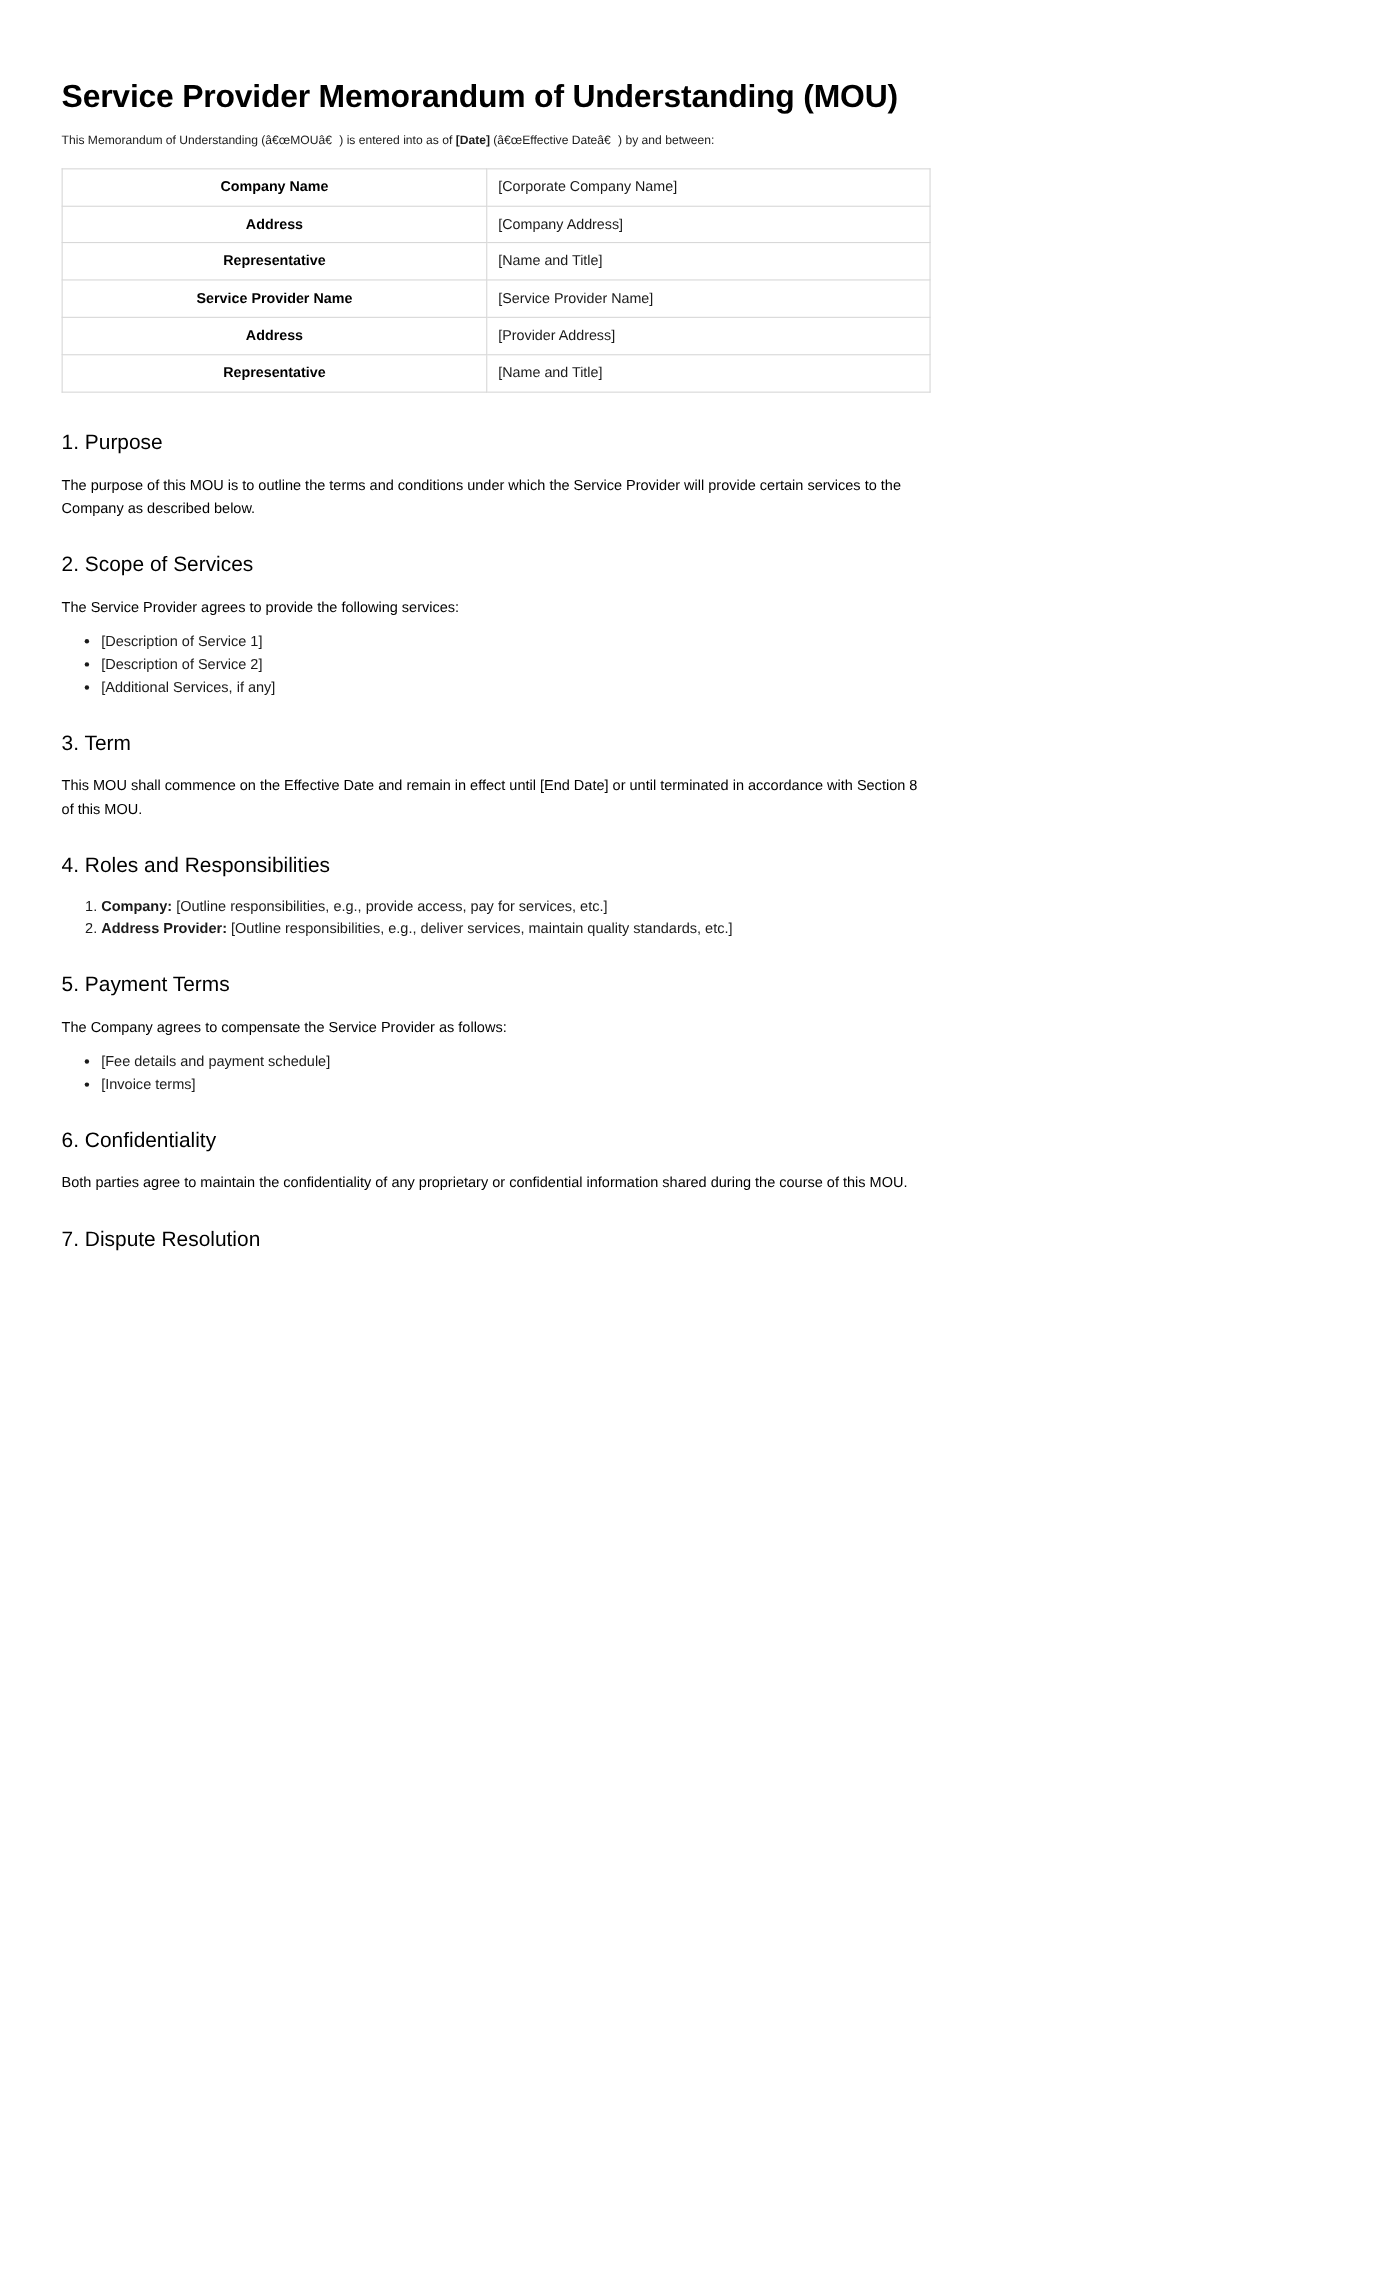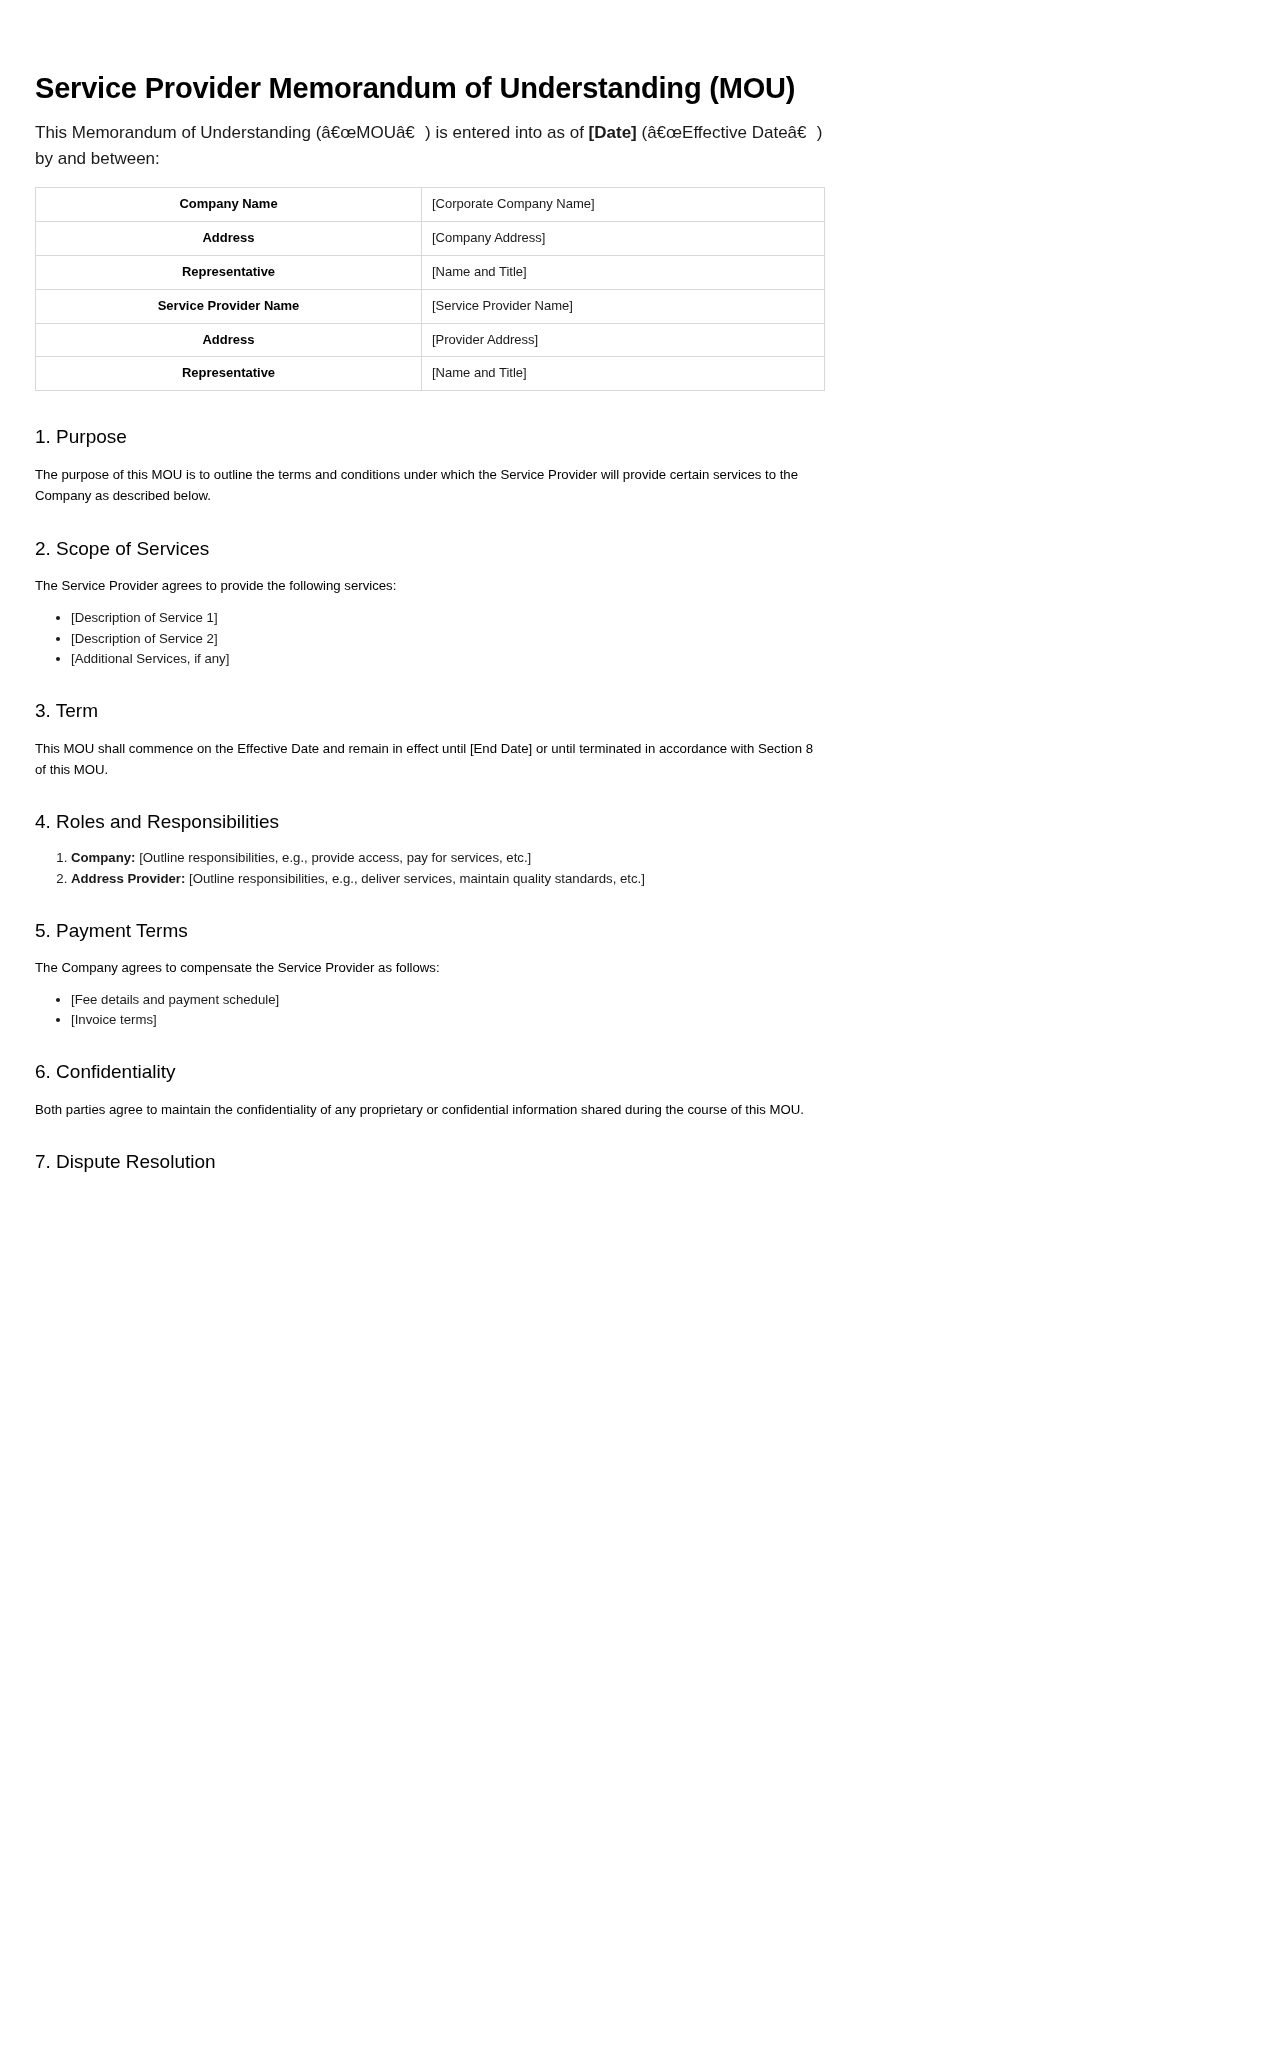--- a/index.html
+++ b/index.html
@@ -13,35 +13,35 @@
     font-family: "Liberation Sans", sans-serif;
     color: #000000;
     -webkit-font-smoothing: antialiased;
   }
   .page {
     width: 1159px;
     min-height: 2072px;
     background: #ffffff;
     position: relative;
     box-sizing: border-box;
-    padding: 60px 85px 40px 35px;
+    padding: 60px 85px 40px 56px;
   }
   .doc {
     width: 790px;
   }
   h1.doc-title {
     font-size: 29px;
     font-weight: bold;
     line-height: 1.25;
     margin: 10px 0 14px 0;
     letter-spacing: -0.2px;
     color: #000;
   }
   p.intro {
-    font-size: 17px;
+    font-size: 11px;
     line-height: 1.5;
     margin: 0 0 16px 0;
     color: #1a1a1a;
   }
   p.intro b, .bold {
     font-weight: bold;
   }
   table.parties {
     border-collapse: collapse;
     width: 790px;

